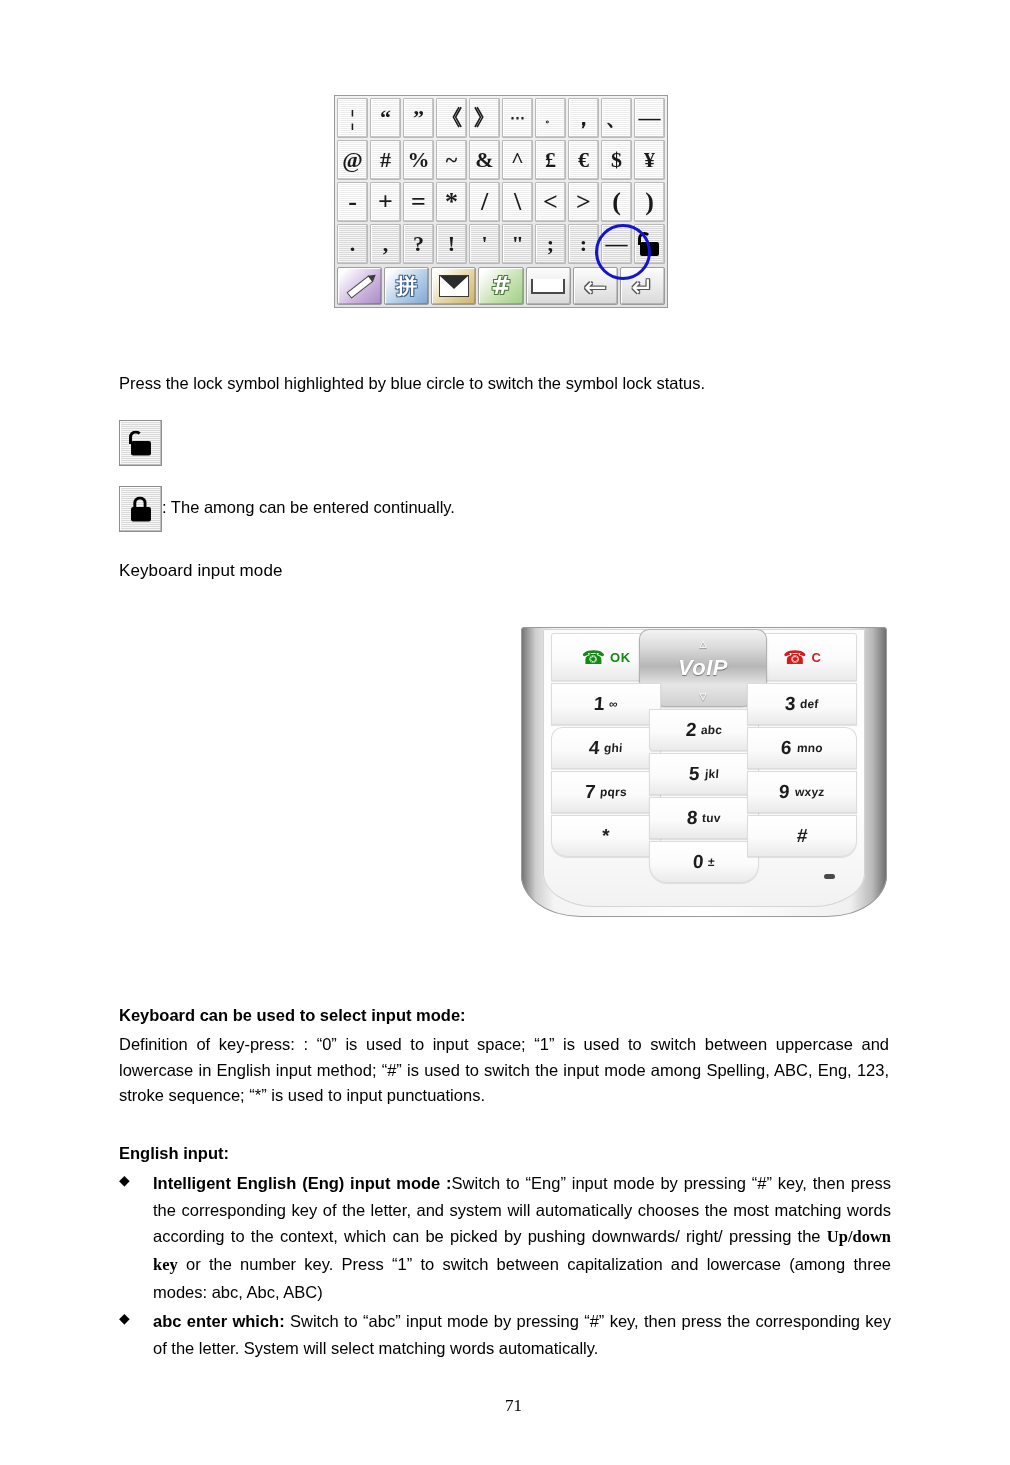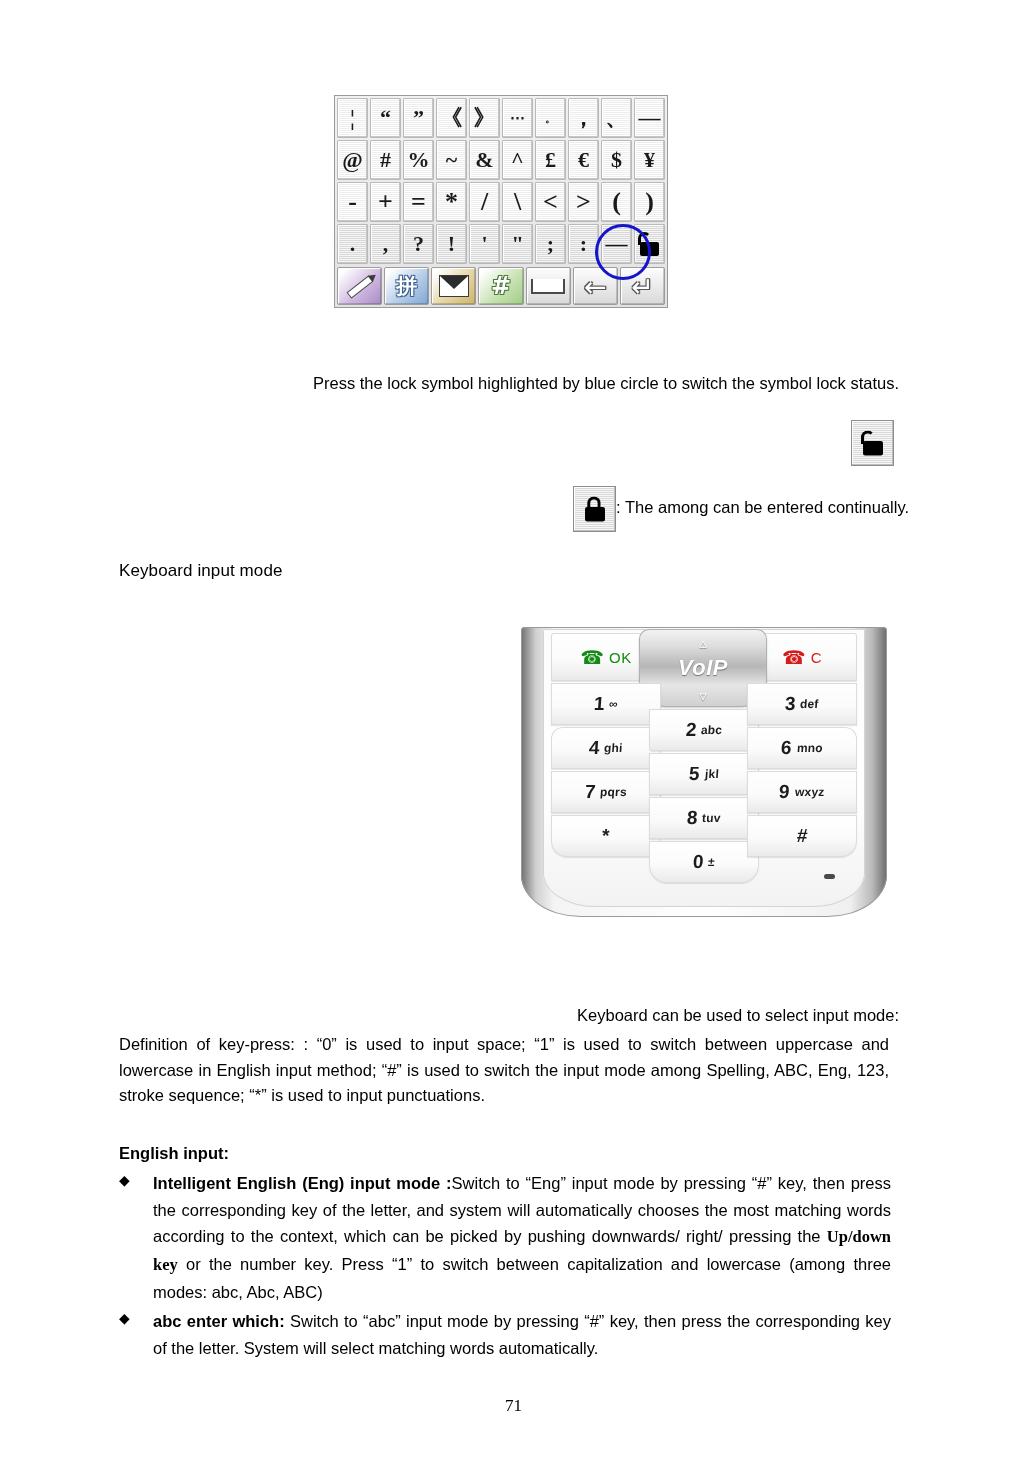--- a/index.html
+++ b/index.html
@@ -167,21 +167,20 @@
     box-sizing: border-box;
     pointer-events: none;
   }
 
   
   .txt {
     position: absolute;
     font-size: 16.5px;
     line-height: 1.28;
     color: #000;
-    text-align: right;
   }
   .para-justify {
     text-align: justify;
     text-justify: inter-word;
   }
   .heading {
     position: absolute;
     font-size: 17px;
     font-weight: normal;
     letter-spacing: .1px;
@@ -261,21 +260,21 @@
   .nav-chev {
     position: absolute; left: 50%; transform: translateX(-50%);
     font-size: 15px; color: #ffffff; line-height: 1;
     text-shadow: 0 1px 1px rgba(0,0,0,.4);
   }
   .handset {
     font-family: "DejaVu Sans", sans-serif;
     font-size: 19px; line-height: 1;
   }
   .ok-txt, .c-txt {
-    font-size: 15px; font-weight: normal; letter-spacing: .5px;
+    font-size: 13px; font-weight: bold; letter-spacing: .5px;
   }
   .ok-txt { color: #138a13; }
   .c-txt  { color: #d61b1b; }
   .mic-dot {
     position: absolute;
     width: 11px; height: 5px;
     background: #4a4a4a;
     border-radius: 3px;
   }
 
@@ -475,21 +474,21 @@
       <span class="pk-let">wxyz</span>
     </div>
     <div class="pkey" style="right:30px; top:188px; width:110px; height:42px; border-radius:0 0 16px 0;">
       <span class="pk-num">#</span>
     </div>
 
     <div class="mic-dot" style="right:52px; bottom:38px;"></div>
   </div>
 </div>
 
-<div class="txt" style="left:119px; top:1005px; width:780px;">Keyboard can be used to select input mode:</div>
+<div class="txt" style="left:119px; top:1005px; width:780px;font-weight:bold;">Keyboard can be used to select input mode:</div>
 
 <div class="txt para-justify" style="left:119px; top:1032px; width:770px; line-height:1.55;">Definition of key-press: : “0” is used to input space; “1” is used to switch between uppercase and lowercase in English input method; “#” is used to switch the input mode among Spelling, ABC, Eng, 123, stroke sequence; “*” is used to input punctuations.</div>
 
 <div class="txt" style="left:119px; top:1143px; font-weight:bold;">English input:</div>
 
 <div style="position:absolute; left:119px; top:1170px; width:772px;">
   <span class="bullet" style="position:absolute; left:0; top:2px;">◆</span>
   <div class="txt para-justify" style="position:relative; left:34px; top:0; width:738px; line-height:1.62;">
     <b>Intelligent English (Eng) input mode :</b><span>Switch to “Eng” input mode by pressing “#” key, then press the corresponding key of the letter, and system will automatically chooses the most matching    words according to the context, which can be picked by pushing downwards/ right/ pressing the </span><b class="serif-b">Up/down key</b><span> or the number key. Press “1” to switch between capitalization and lowercase (among three modes: abc, Abc, ABC)</span>
   </div>

